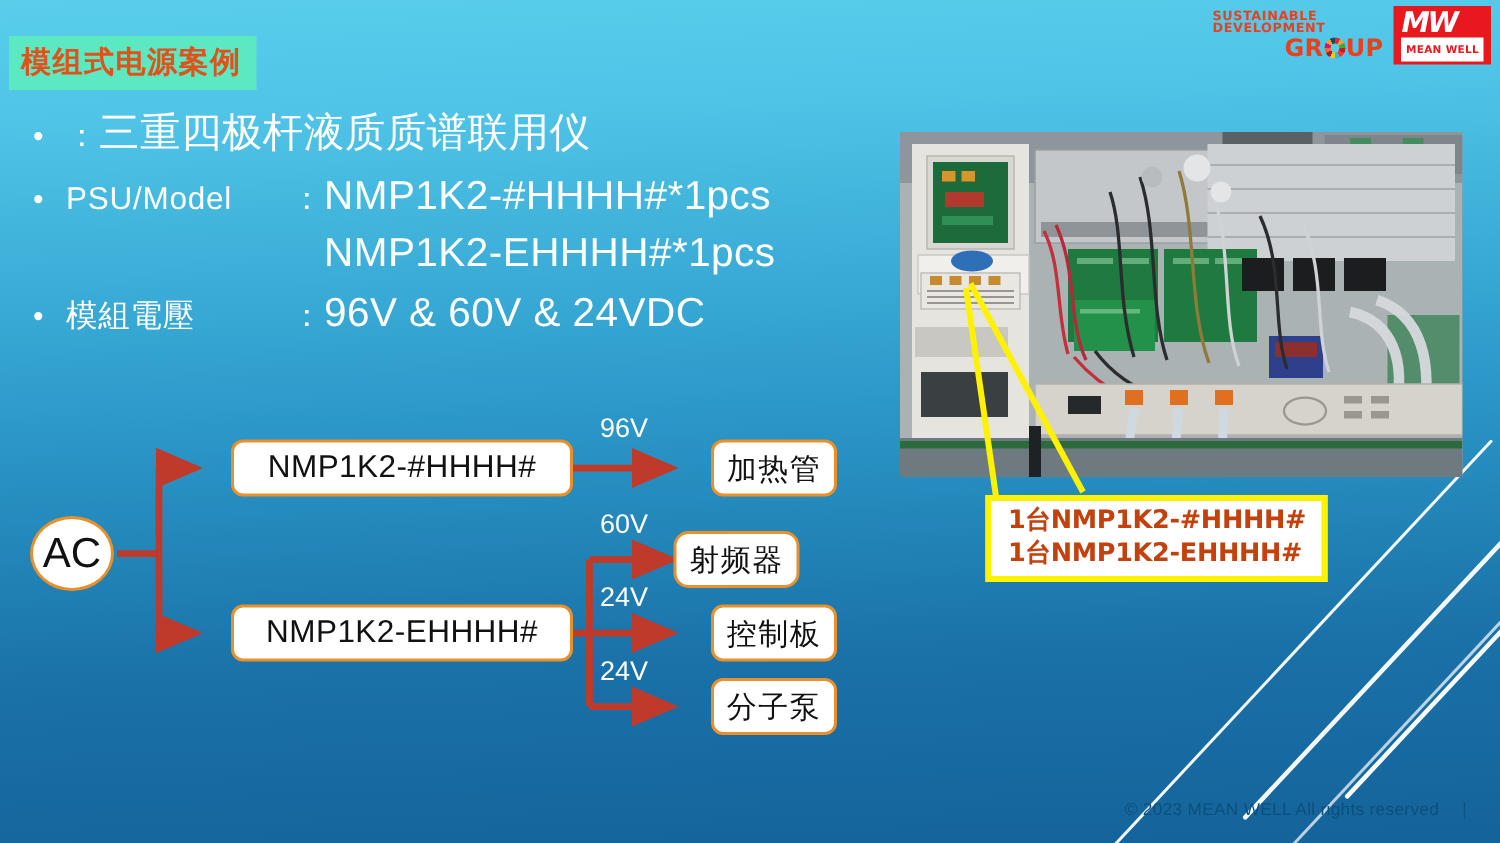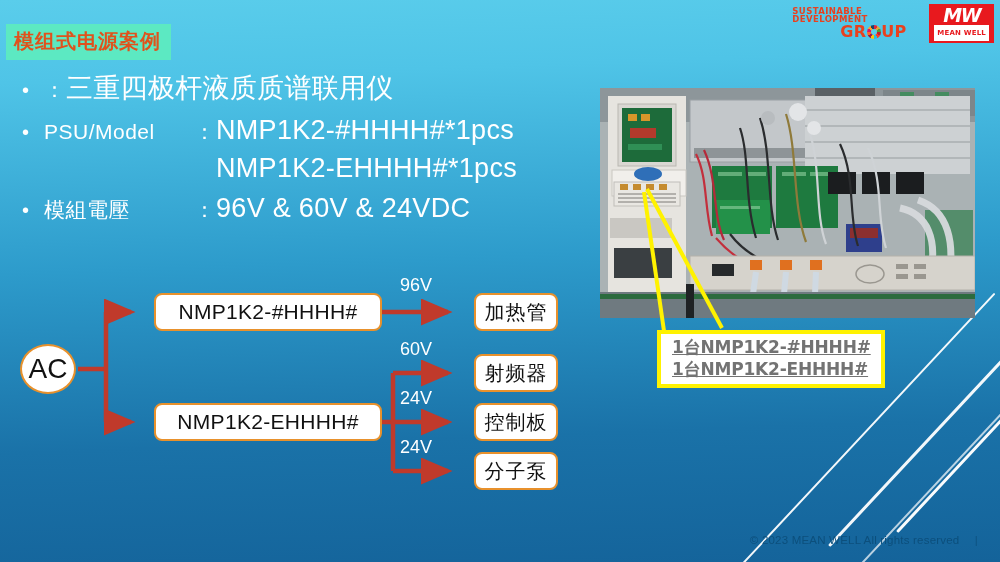--- a/index.html
+++ b/index.html
@@ -12,34 +12,34 @@
 
   
   .stripes { position:absolute; right:0; bottom:0; width:300px; height:320px; overflow:hidden; pointer-events:none; }
   .stripe { position:absolute; background:#ffffff; transform-origin:0 0; transform:rotate(-47deg); border-radius:2px; }
   .s1 { left:28px;  bottom:-18px; width:390px; height:2.2px; opacity:.95; }
   .s2 { left:128px; bottom:14px;  width:300px; height:2.6px; opacity:.95; }
   .s3 { left:158px; bottom:-6px;  width:258px; height:1.6px; opacity:.7; }
   .s4 { left:196px; bottom:28px;  width:236px; height:3.4px; opacity:.98; }
 
   
-  .logo-area { position:absolute; top:4px; right:6px; display:flex; align-items:center; gap:23px; }
+  .logo-area { position:absolute; top:4px; right:6px; display:flex; align-items:center; gap:7px; }
   .sdg { display:flex; flex-direction:column; align-items:flex-start; line-height:.95; }
   .sdg-l1,.sdg-l2 { color:#E8411F; font-weight:bold; font-size:8.5px; letter-spacing:.4px;
                     font-family:"DejaVu Sans",sans-serif; }
   .sdg-l3 { display:flex; align-items:center; color:#E8411F; font-weight:bold; font-size:16px;
             letter-spacing:.2px; font-family:"DejaVu Sans",sans-serif; line-height:1; margin-top:1px;margin-left:48px; }
   .sdg-wheel { width:14px; height:14px; border-radius:50%; margin:0 .5px;
     background:conic-gradient(#E5243B 0deg 30deg,#DDA63A 30deg 60deg,#4C9F38 60deg 90deg,
       #C5192D 90deg 120deg,#FF3A21 120deg 150deg,#26BDE2 150deg 180deg,#FCC30B 180deg 210deg,
       #A21942 210deg 240deg,#FD6925 240deg 270deg,#DD1367 270deg 300deg,#FD9D24 300deg 330deg,
       #19486A 330deg 360deg);
     position:relative; }
   .sdg-wheel::after { content:""; position:absolute; inset:4px; background:#5ACDEB; border-radius:50%; }
-  .mw { background:#E8191E; padding:3px 5px 2px; display:flex; flex-direction:column; align-items:center; }
+  .mw { background:#E8191E; padding:3px 5px 2px; display:flex; flex-direction:column; }
   .mw-mark { color:#fff; font-weight:bold; font-size:19px; line-height:.85; letter-spacing:-1.5px;
              font-family:"DejaVu Sans",sans-serif; font-style:italic; }
   .mw-name { background:#fff; color:#E8191E; font-weight:bold; font-size:7px; line-height:1.25;
              padding:4px 3px; letter-spacing:.2px; margin-top:1.5px; font-family:"DejaVu Sans",sans-serif; }
 
   
   .title { position:absolute; left:6px; top:24px; background:#5CE9C2; color:#E0521C;
            font-weight:bold; font-size:20px; padding:4px 10px 5px 8px; letter-spacing:1px;
            font-family:"DejaVu Sans",sans-serif; }
 
@@ -65,22 +65,22 @@
   
   .photo { position:absolute; left:600px; top:88px; width:375px; height:230px;
            overflow:hidden; background:#8f9aa0; }
   .photo svg { position:absolute; left:0; top:0; }
 
   
   .pointers { position:absolute; left:595px; top:88px; width:400px; height:270px; pointer-events:none; }
   .callout { position:absolute; left:657px; top:330px; width:228px; height:58px;
              background:#fff; border:4px solid #FFF200; display:flex; flex-direction:column;
              justify-content:center; padding-left:11px; }
-  .callout div { font-size:17px; color:#737373; font-weight:bold; line-height:1.28;
-                 letter-spacing:-.2px; font-family:"DejaVu Sans",sans-serif;text-decoration:underline; }
+  .callout div { font-size:17px; color:#c2410c; font-weight:bold; line-height:1.28;
+                 letter-spacing:-.2px; font-family:"DejaVu Sans",sans-serif; }
 
   .footer { position:absolute; right:22px; bottom:16px; color:#0C4F7C; font-size:11.5px;
             letter-spacing:.2px; }
   .footer .pg { margin-left:12px; opacity:.85; }
 </style>
 </head>
 <body>
 
 <div class="stripes">
   <div class="stripe s1"></div>
@@ -154,21 +154,21 @@
     <path d="M393,203 L448,203" marker-end="url(#ar)"></path>
   </g>
 </svg>
 
 <div class="ac">AC</div>
 
 <div class="node psu" style="left:138px;top:293px;">NMP1K2-#HHHH#</div>
 <div class="node psu" style="left:138px;top:403px;">NMP1K2-EHHHH#</div>
 
 <div class="node out" style="left:458px;top:293px;">加热管</div>
-<div class="node out" style="left:458px;top:354px;">射频器</div>
+<div class="node out" style="left:433px;top:354px;border-radius:10px;">射频器</div>
 <div class="node out" style="left:458px;top:403px;">控制板</div>
 <div class="node out" style="left:458px;top:452px;">分子泵</div>
 
 <div class="vlabel" style="left:400px;top:275px;">96V</div>
 <div class="vlabel" style="left:400px;top:339px;">60V</div>
 <div class="vlabel" style="left:400px;top:388px;">24V</div>
 <div class="vlabel" style="left:400px;top:437px;">24V</div>
 
 <div class="photo">
   <svg width="375" height="230" viewBox="0 0 375 230">

